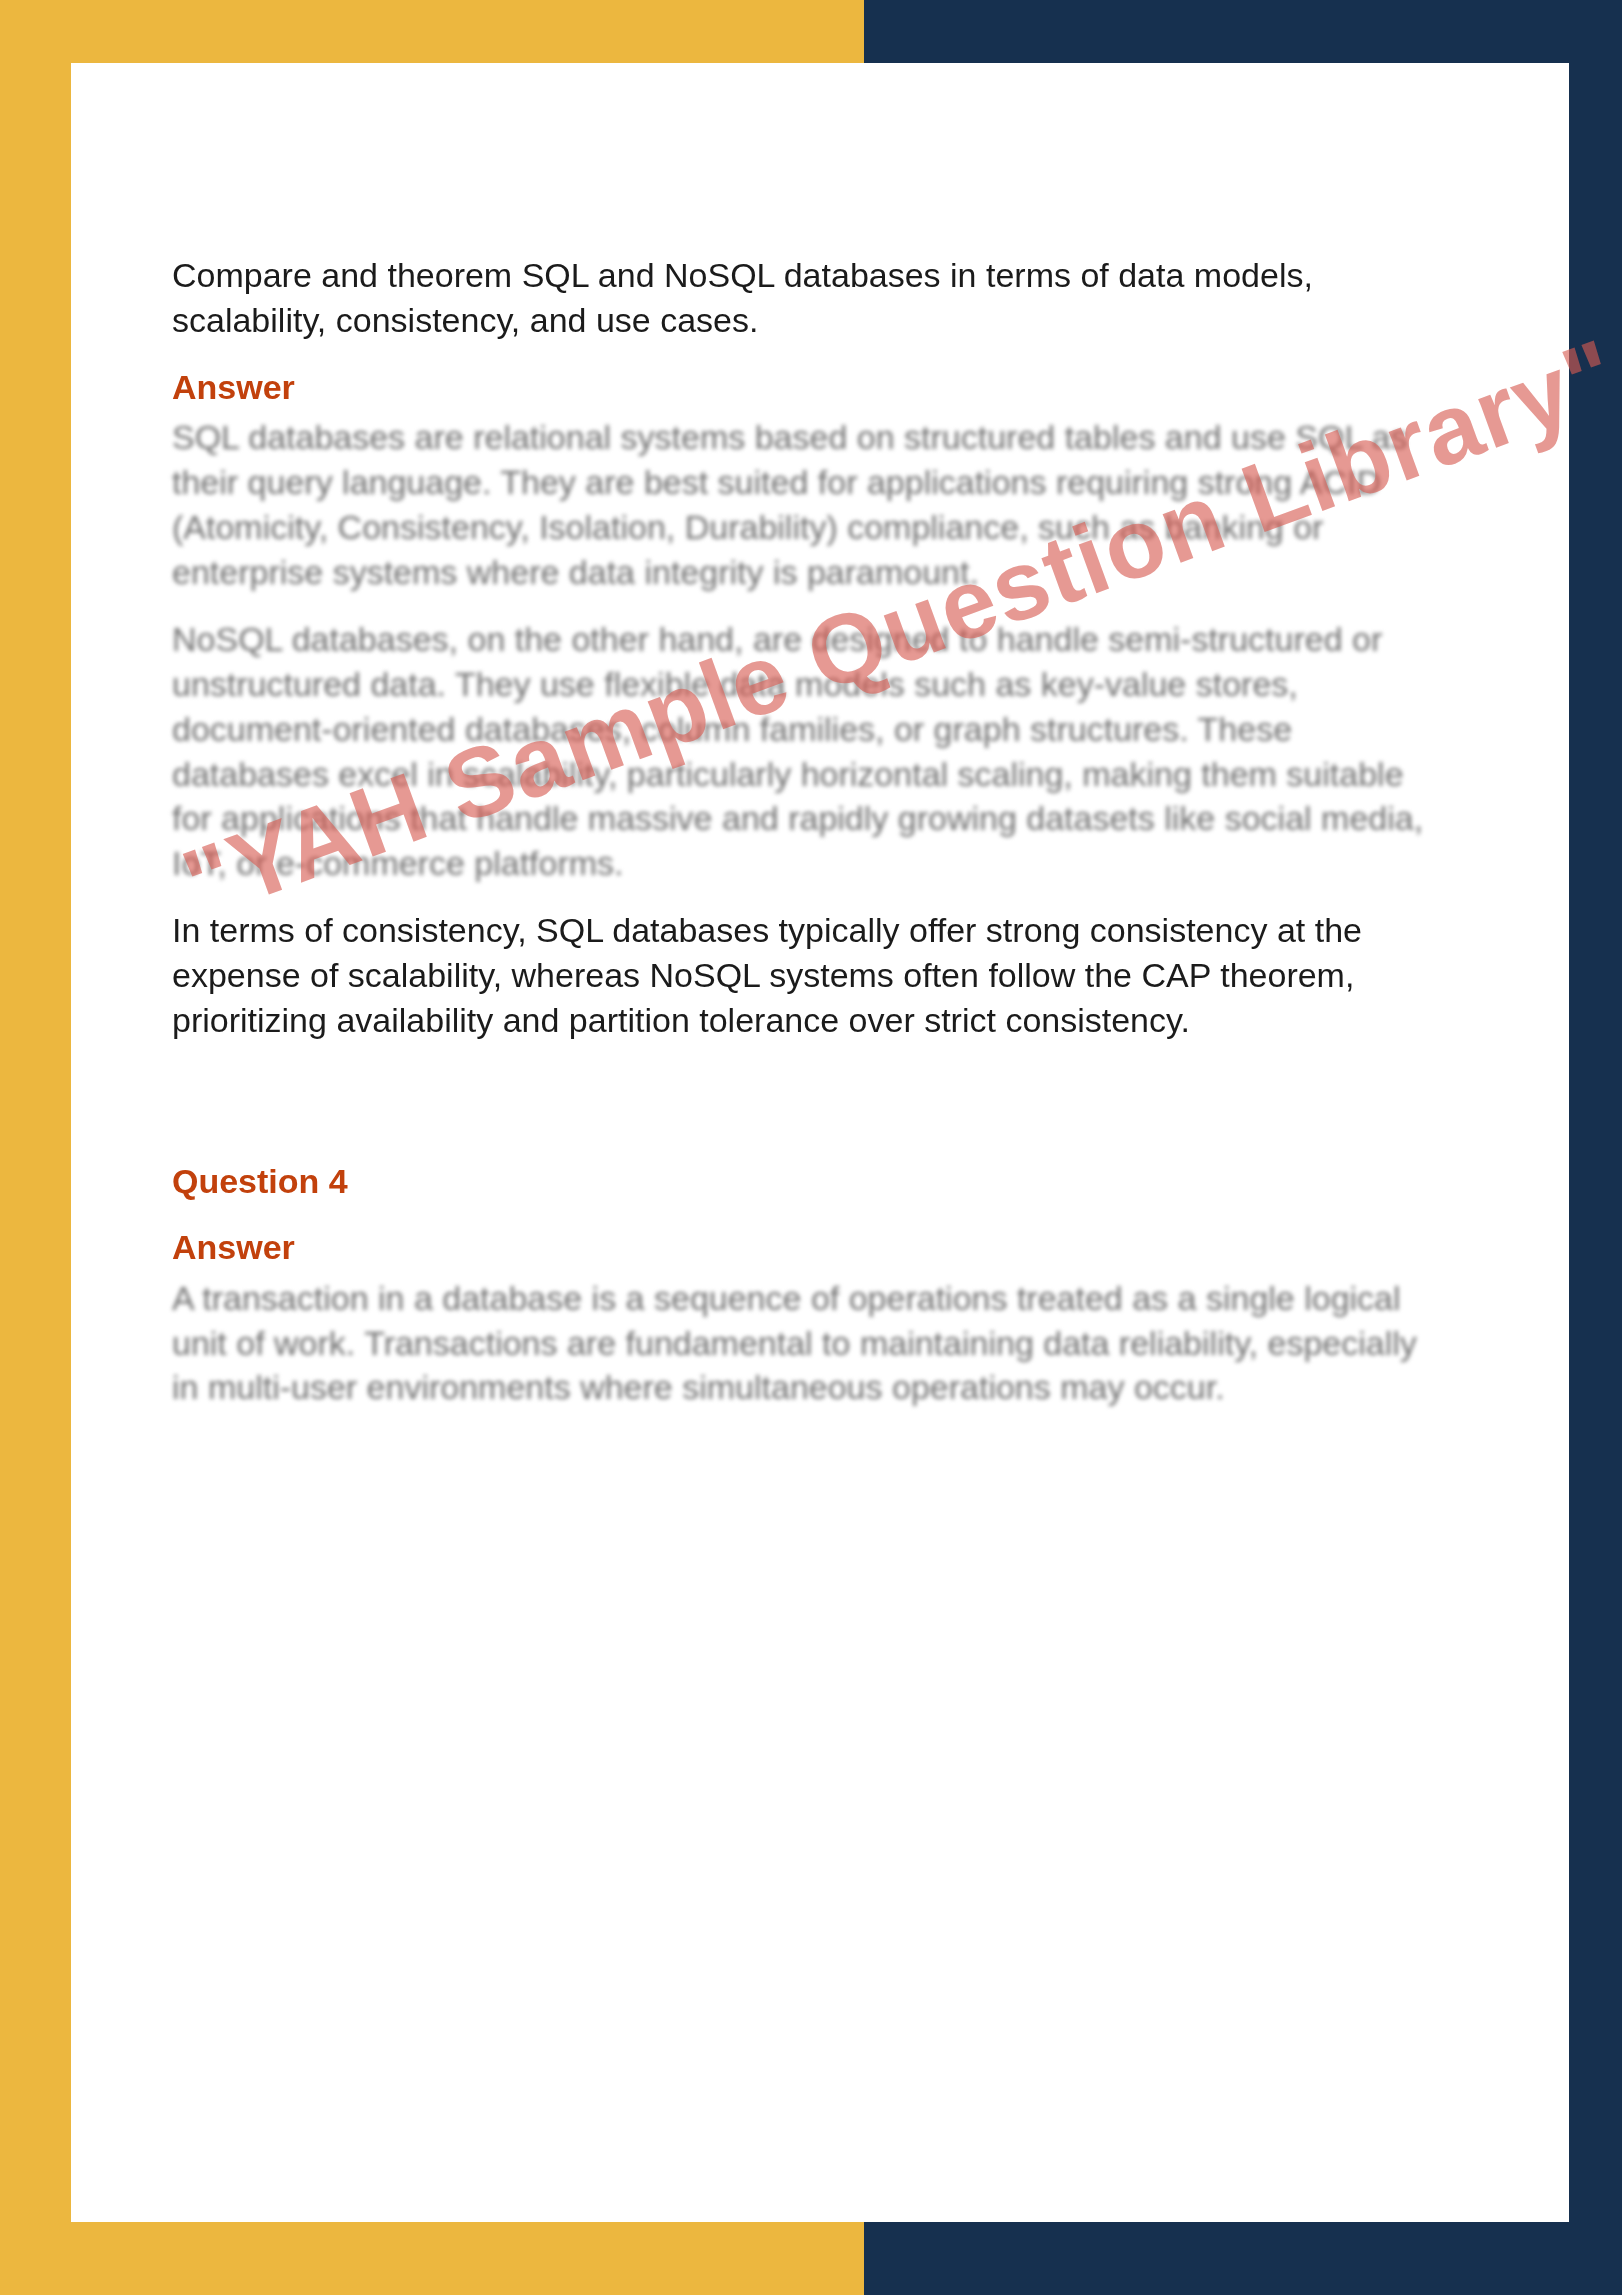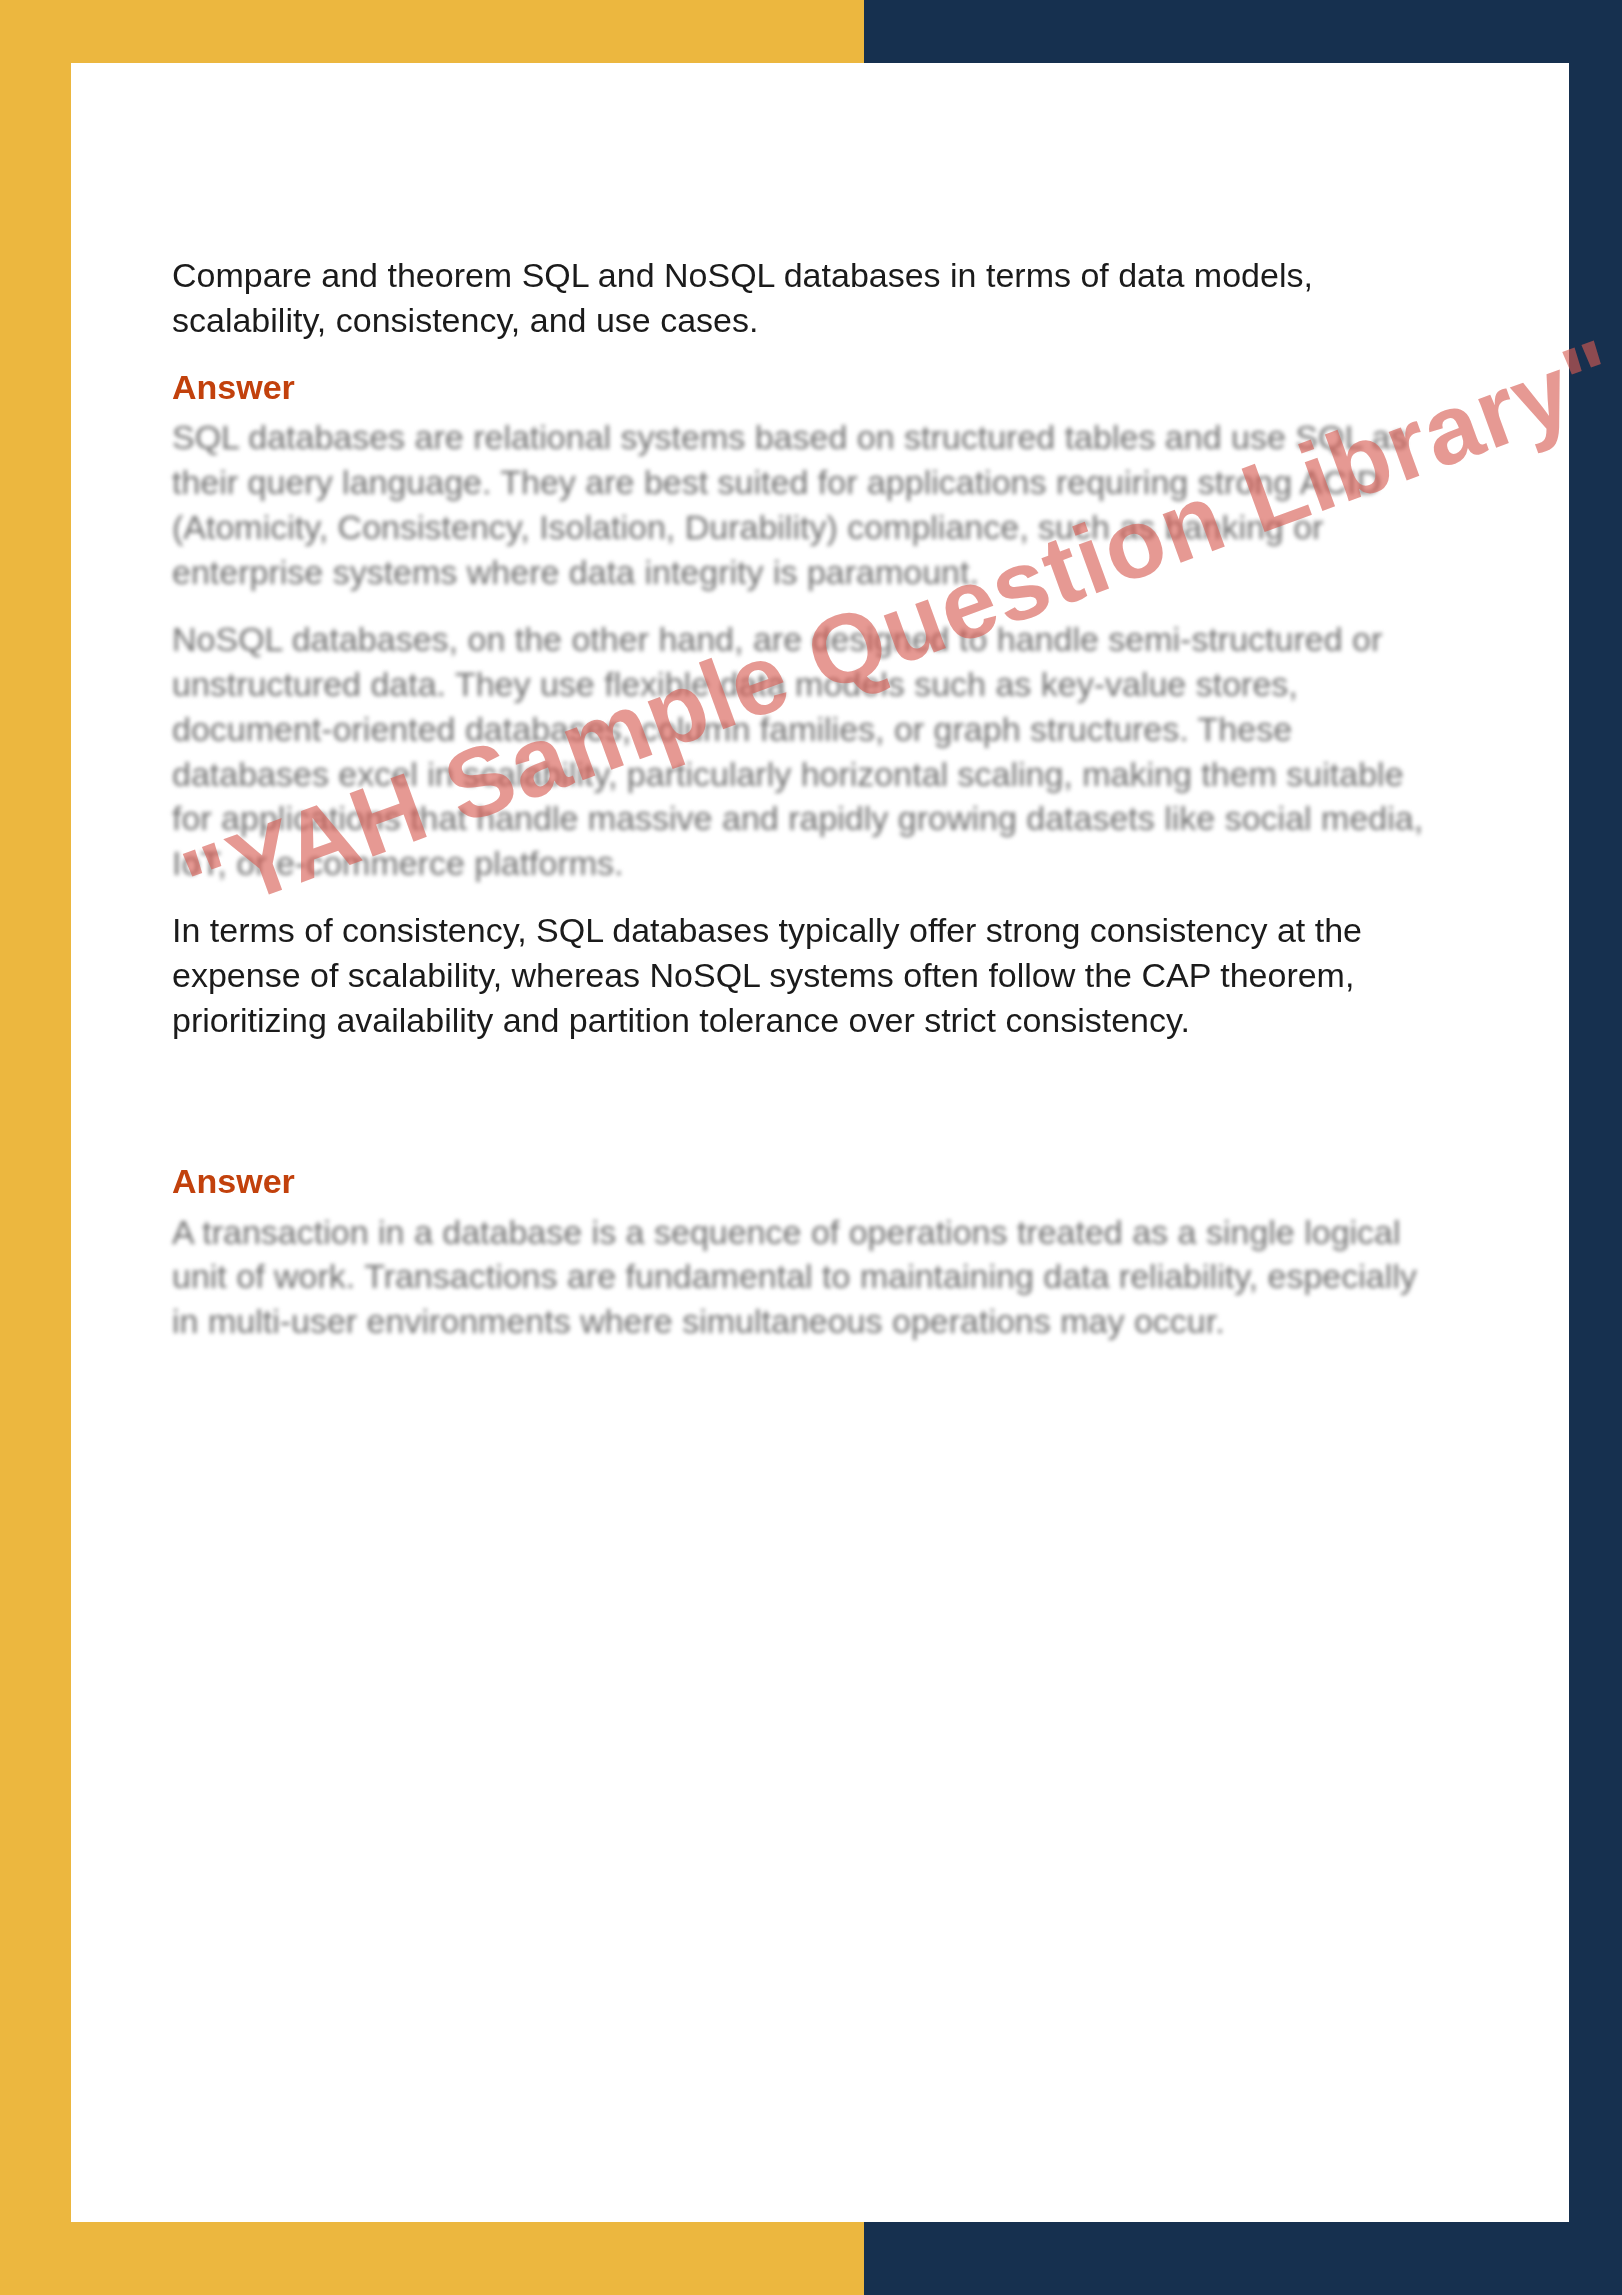--- a/index.html
+++ b/index.html
@@ -118,20 +118,21 @@
     <h3 class="heading">Answer</h3>
 
     <p class="blurred">SQL databases are relational systems based on structured tables and use SQL as their query language. They are best suited for applications requiring strong ACID (Atomicity, Consistency, Isolation, Durability) compliance, such as banking or enterprise systems where data integrity is paramount.</p>
 
     <p class="blurred">NoSQL databases, on the other hand, are designed to handle semi-structured or unstructured data. They use flexible data models such as key-value stores, document-oriented databases, column families, or graph structures. These databases excel in scalability, particularly horizontal scaling, making them suitable for applications that handle massive and rapidly growing datasets like social media, IoT, or e-commerce platforms.</p>
 
     <p class="para">In terms of consistency, SQL databases typically offer strong consistency at the expense of scalability, whereas NoSQL systems often follow the CAP theorem, prioritizing availability and partition tolerance over strict consistency.</p>
 
     <div class="gap-lg"></div>
 
+    <h3 class="heading">Question 4</h3>
 
 
     <h3 class="heading">Answer</h3>
 
     <p class="blurred">A transaction in a database is a sequence of operations treated as a single logical unit of work. Transactions are fundamental to maintaining data reliability, especially in multi-user environments where simultaneous operations may occur.</p>
 
   </div>
 
   <div class="watermark">"YAH Sample Question Library"</div>
 

